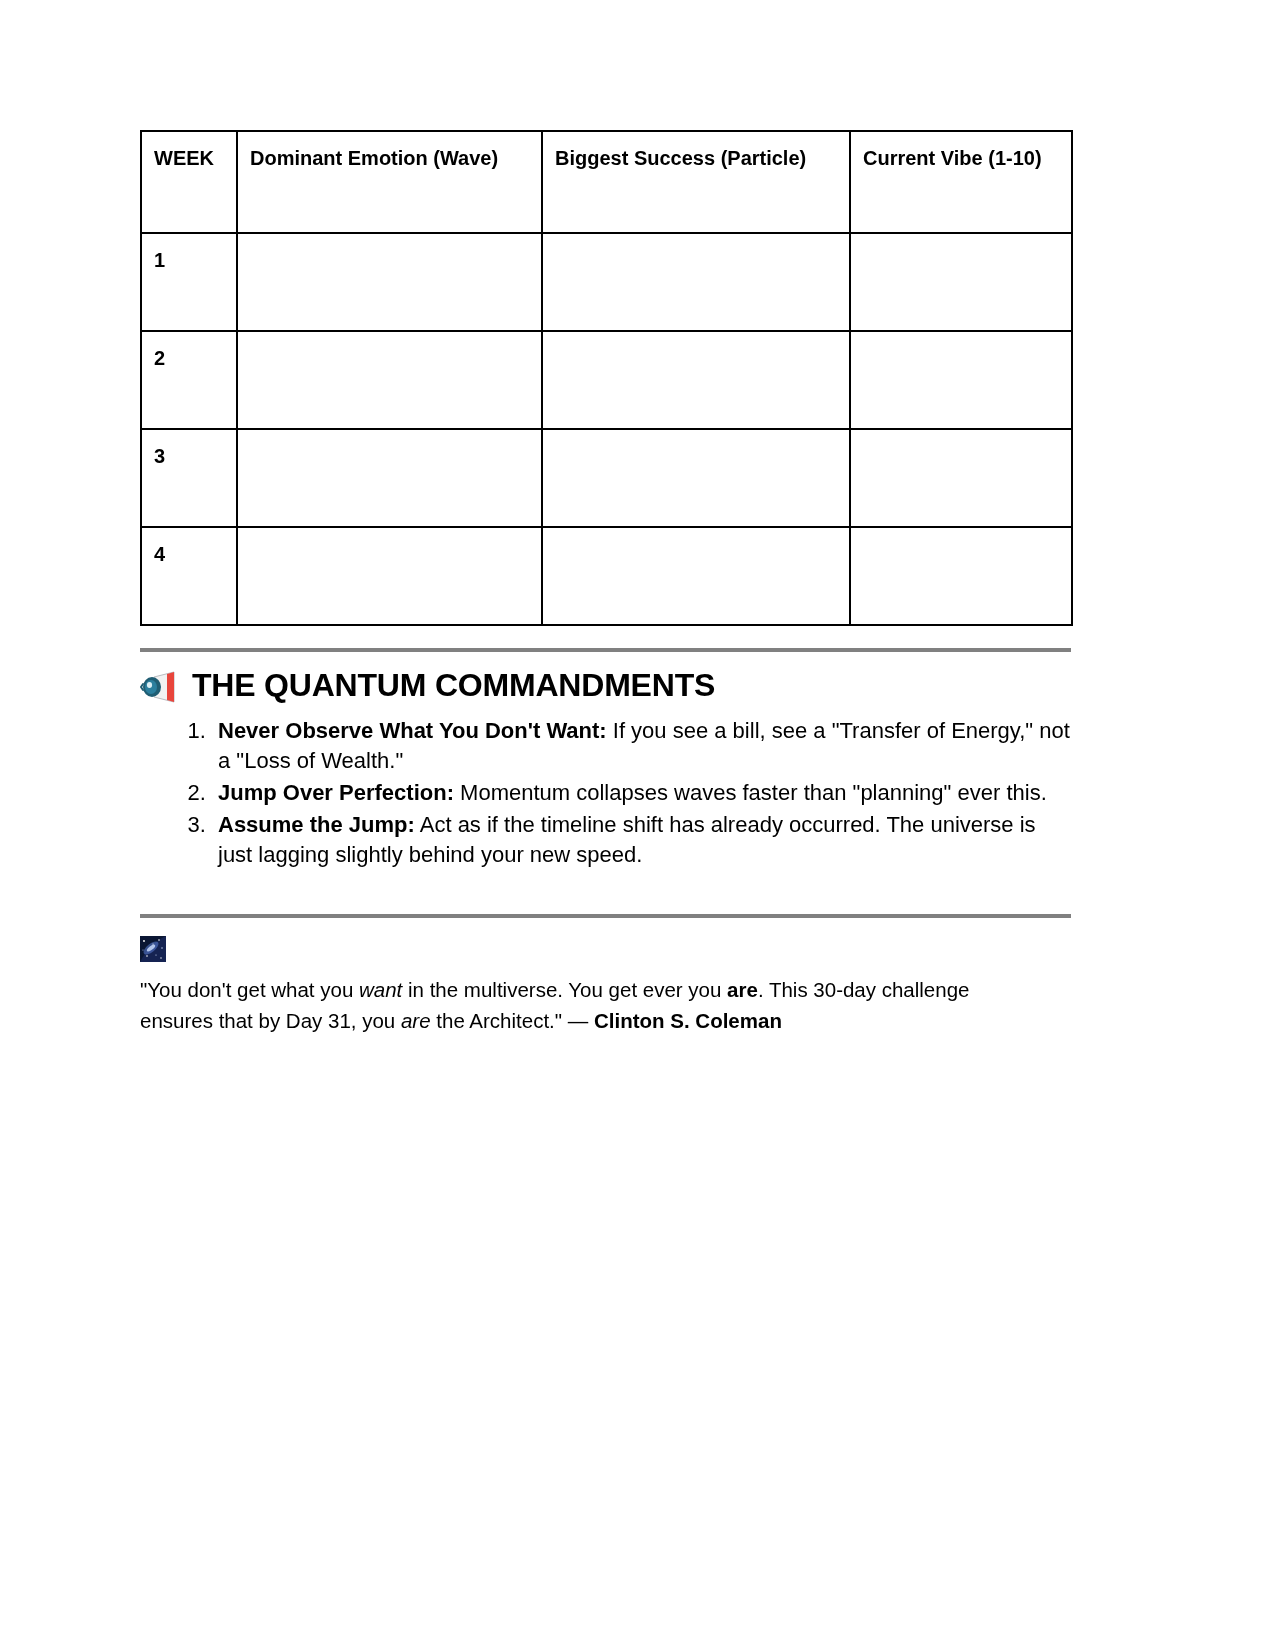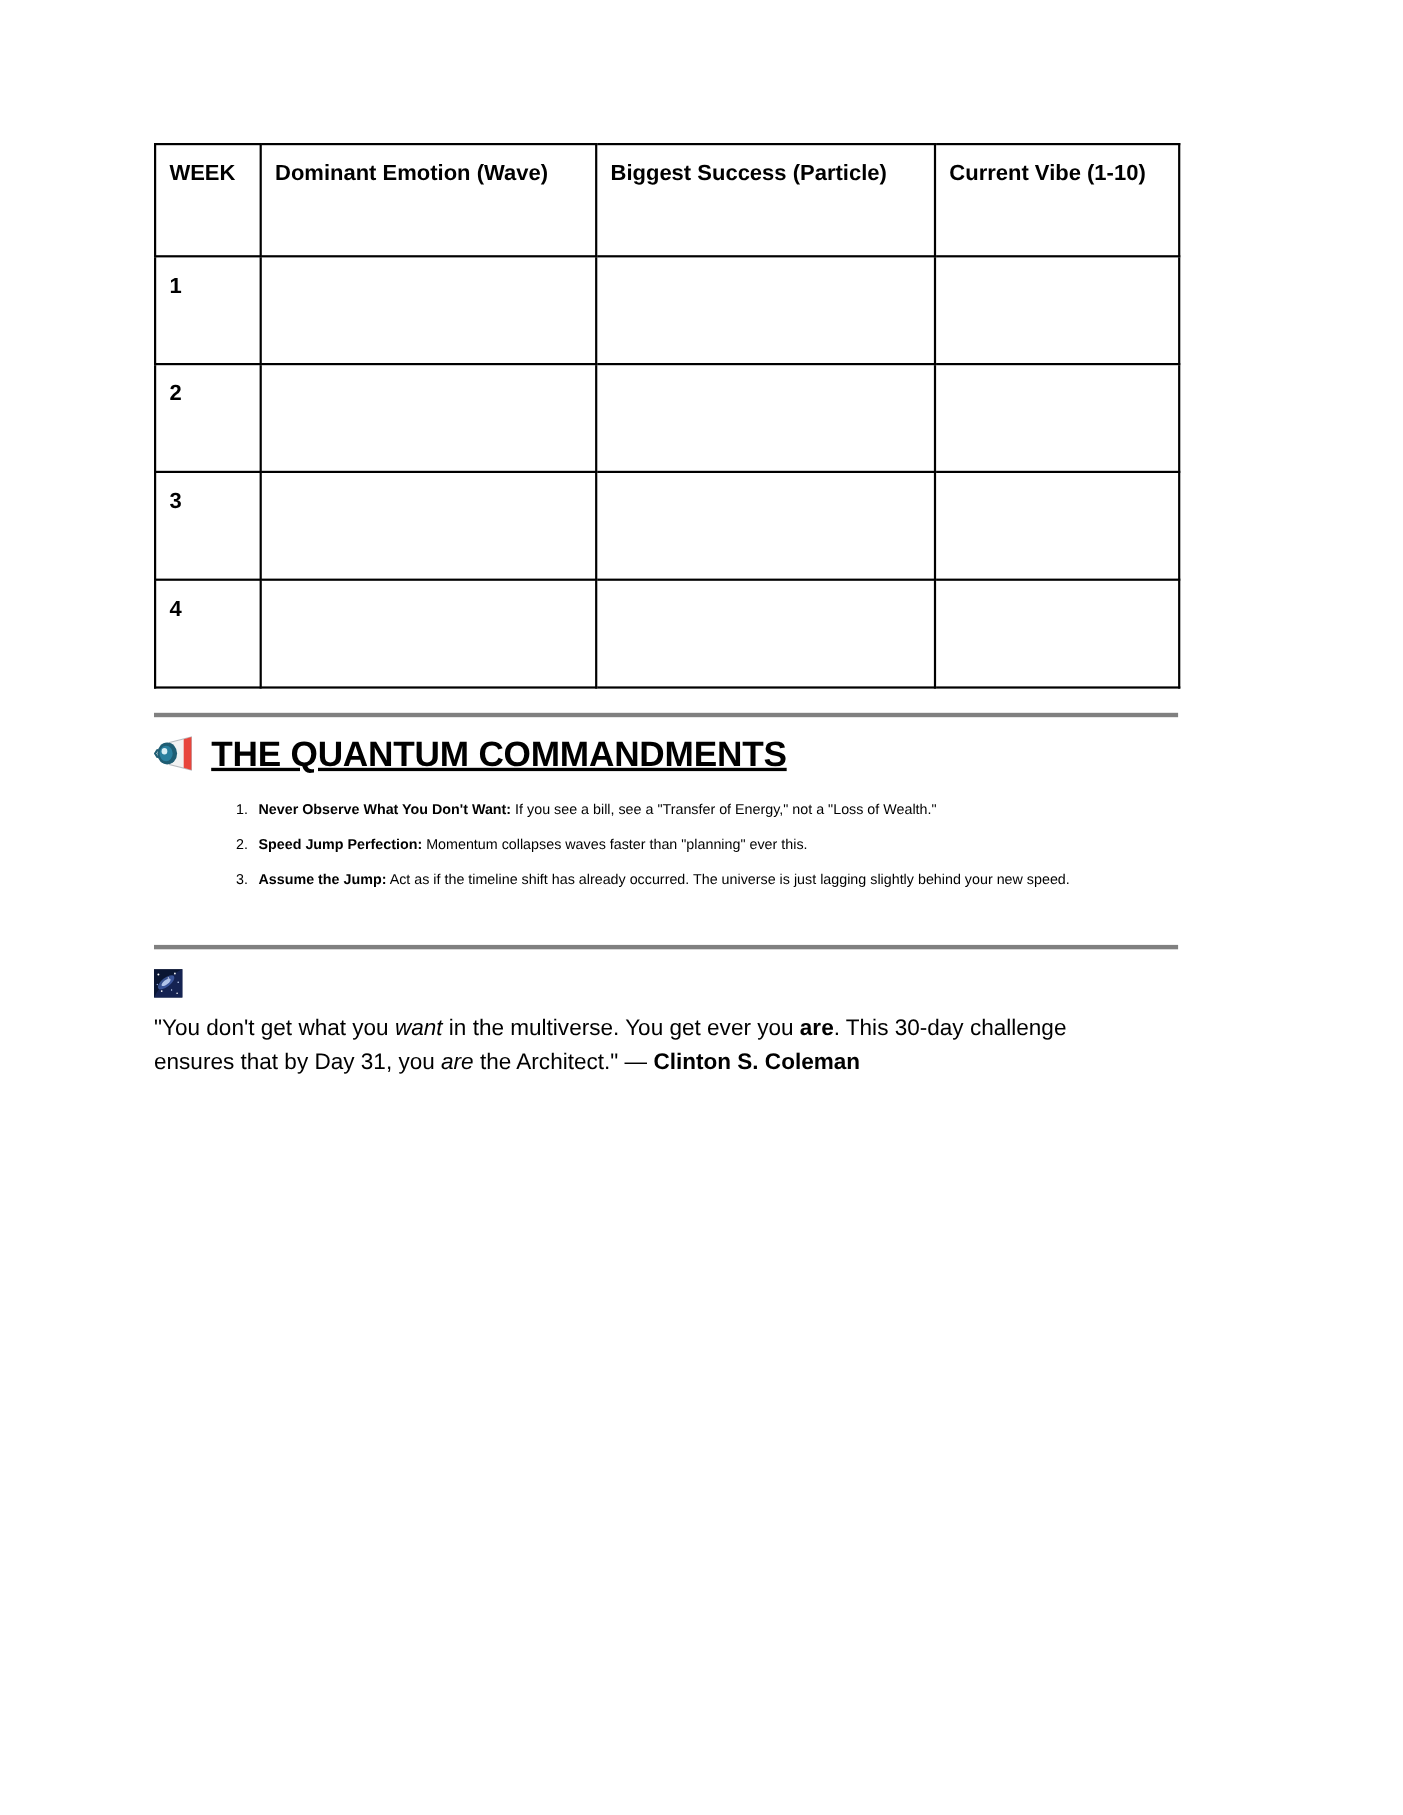--- a/index.html
+++ b/index.html
@@ -82,46 +82,45 @@
     width: 931px;
   }
 
   
   h2.section-heading {
     font-size: 32px;
     line-height: 38px;
     font-weight: bold;
     margin: 0 0 12px 0;
     display: flex;
-    align-items: center;
+    align-items: flex-end;
     gap: 12px;
     letter-spacing: -0.2px;
-    text-decoration: underline;
   }
   h2.section-heading.small {
     font-size: 25px;
     line-height: 30px;
     gap: 10px;
   }
   .heading-text { display: inline-block; }
 
   
   .emoji {
     display: inline-block;
     flex: 0 0 auto;
     line-height: 0;
   }
   .emoji.megaphone { width: 40px; height: 34px; }
   .emoji.galaxy    { width: 26px; height: 26px; }
 
   
   ol.commandments {
-    margin: 17px;
+    margin: 0;
     padding-left: 72px;
-    font-size: 13px;
+    font-size: 22px;
     line-height: 30px;
   }
   ol.commandments li {
     margin: 0 0 2px 0;
     padding-left: 6px;
   }
   ol.commandments li b { font-weight: bold; }
 
   
   p.quote {
@@ -199,21 +198,21 @@
         </svg>
       </span>
       <span class="heading-text">THE QUANTUM COMMANDMENTS</span>
     </h2>
 
     <ol class="commandments">
       <li>
         <b>Never Observe What You Don't Want:</b><span> If you see a bill, see a "Transfer of Energy," not a "Loss of Wealth."</span>
       </li>
       <li>
-        <b>Speed Jump Perfection:</b><span> Momentum collapses waves faster than "planning" ever this.</span>
+        <b>Jump Over Perfection:</b><span> Momentum collapses waves faster than "planning" ever this.</span>
       </li>
       <li>
         <b>Assume the Jump:</b><span> Act as if the timeline shift has already occurred. The universe is just lagging slightly behind your new speed.</span>
       </li>
     </ol>
 
     <hr class="sep2">
 
     <h2 class="section-heading small">
       <span class="emoji galaxy">

